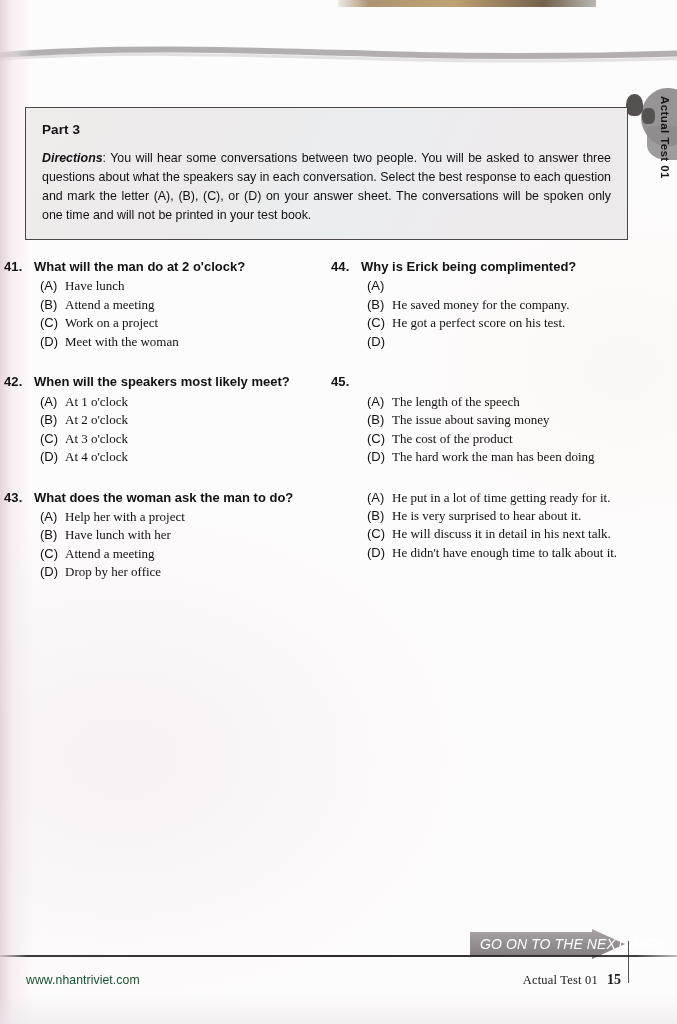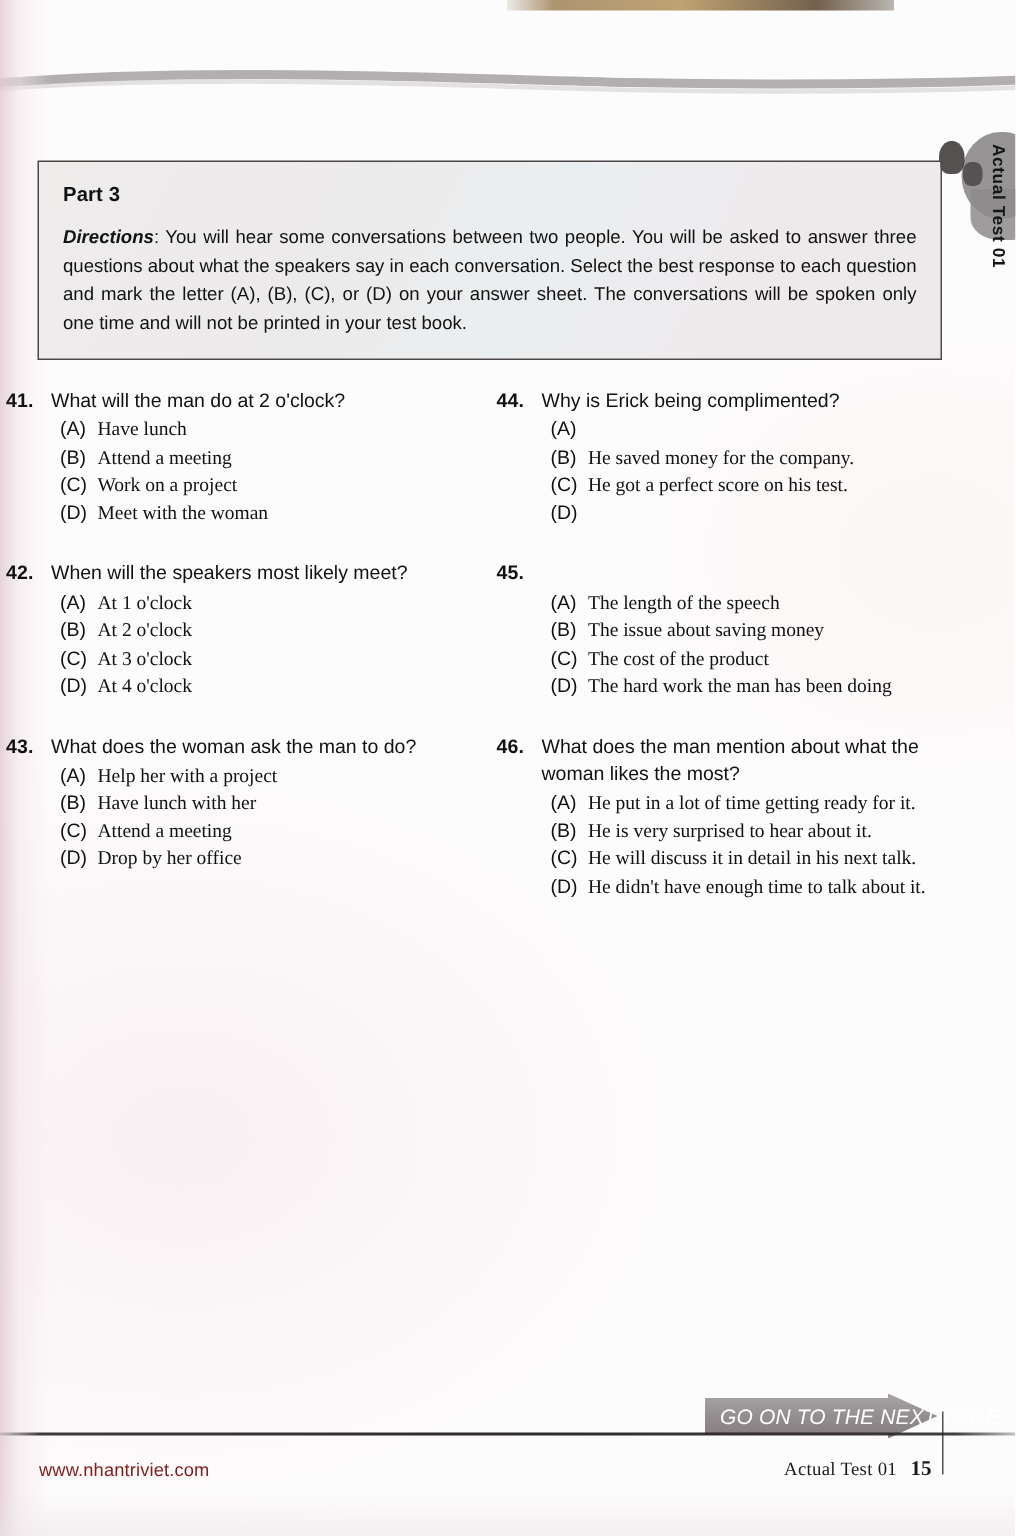--- a/index.html
+++ b/index.html
@@ -166,20 +166,21 @@
   }
   .q-num {
     font-weight: bold;
     width: 30px;
     flex: 0 0 30px;
     text-align: left;
     letter-spacing: .1px;
   }
   .q-text {
     flex: 1;
+    font-weight: bold;
   }
   .options {
     margin: 1px 0 0 0;
     padding: 0;
     list-style: none;
   }
   .option {
     display: flex;
     align-items: flex-start;
     font-size: 13px;
@@ -238,21 +239,21 @@
   .footer-tick {
     position: absolute;
     left: 628px; top: 941px;
     width: 1.4px; height: 42px;
     background: rgba(40,36,38,.80);
   }
   .footer-url {
     position: absolute;
     left: 26px; top: 973px;
     font-size: 12.2px;
-    color: #7f1d1d;
+    color: #14532d;
     letter-spacing: .1px;
   }
   .footer-right {
     position: absolute;
     right: 56px; top: 972px;
     display: flex;
     align-items: baseline;
     gap: 9px;
     color: #1a1a1a;
   }
@@ -410,24 +411,20 @@
               <span class="opt-letter">(C)</span>
               <span class="opt-text">The cost of the product</span>
             </li>
             <li class="option">
               <span class="opt-letter">(D)</span>
               <span class="opt-text">The hard work the man has been doing</span>
             </li>
           </ul>
         </div>
         <div class="question">
-          <div class="q-head">
-            <span class="q-num">46.</span>
-            <span class="q-text">What does the man mention about what the woman likes the most?</span>
-          </div>
           <ul class="options">
             <li class="option">
               <span class="opt-letter">(A)</span>
               <span class="opt-text">He put in a lot of time getting ready for it.</span>
             </li>
             <li class="option">
               <span class="opt-letter">(B)</span>
               <span class="opt-text">He is very surprised to hear about it.</span>
             </li>
             <li class="option">

